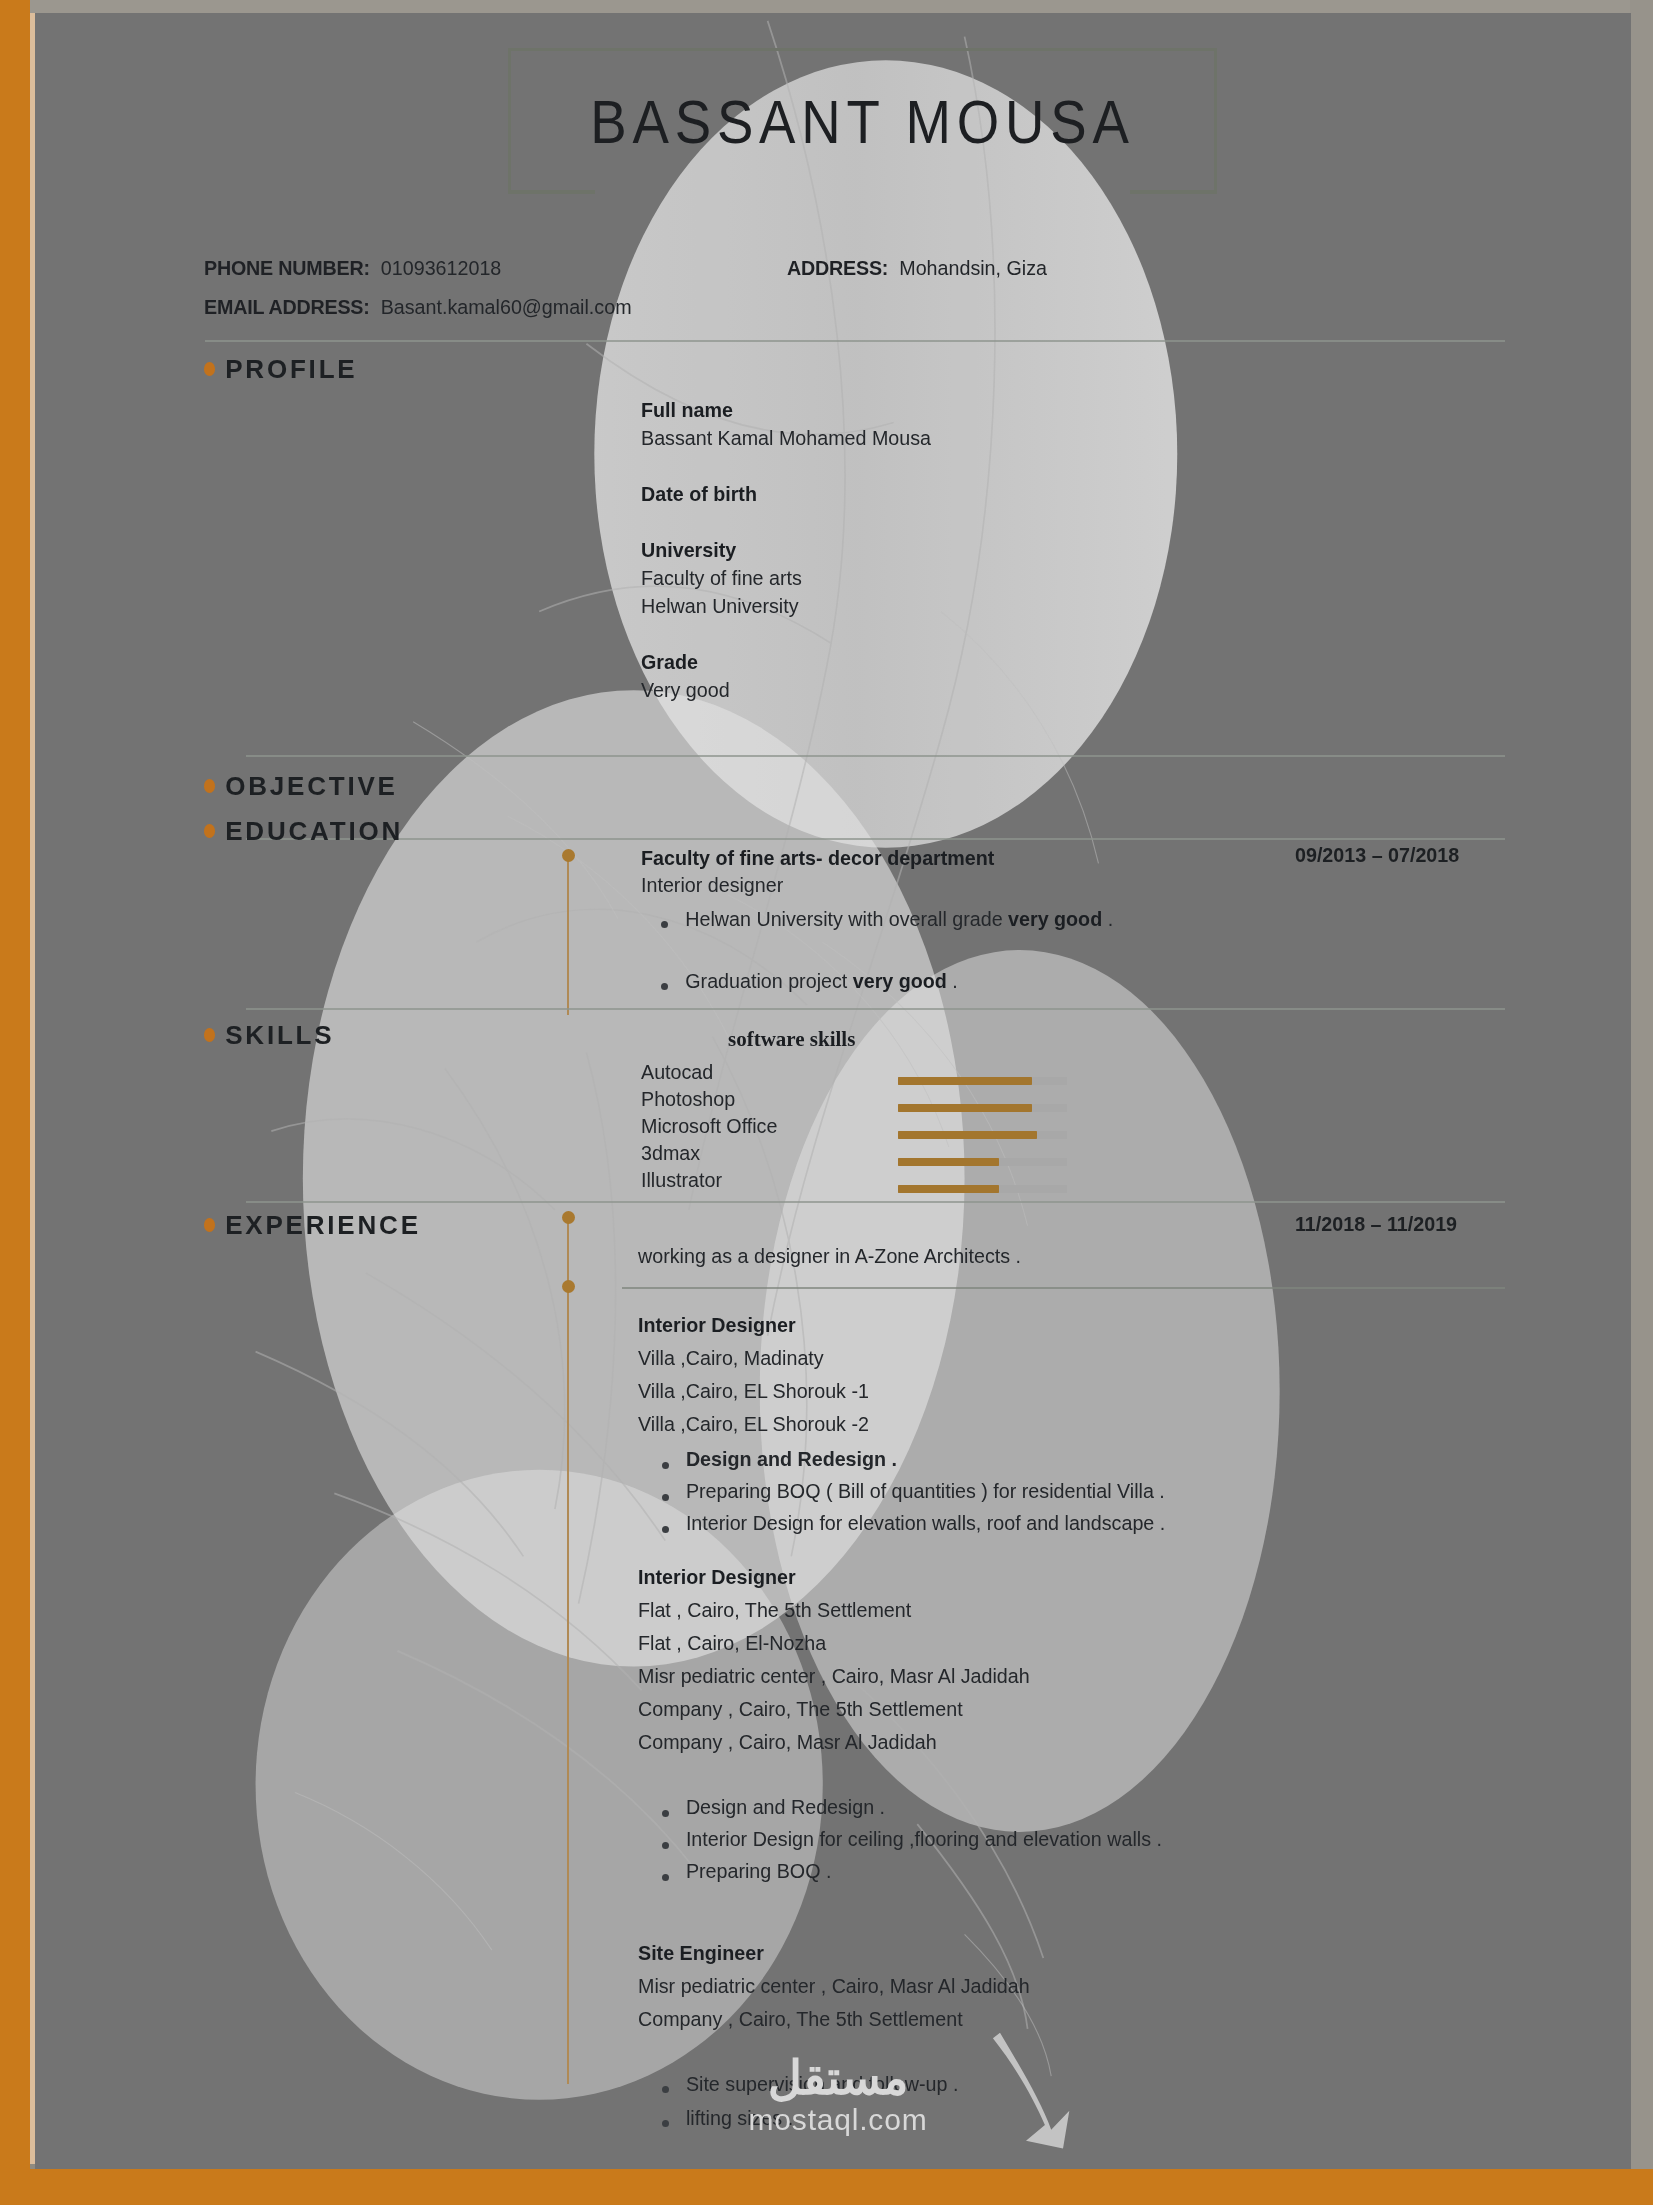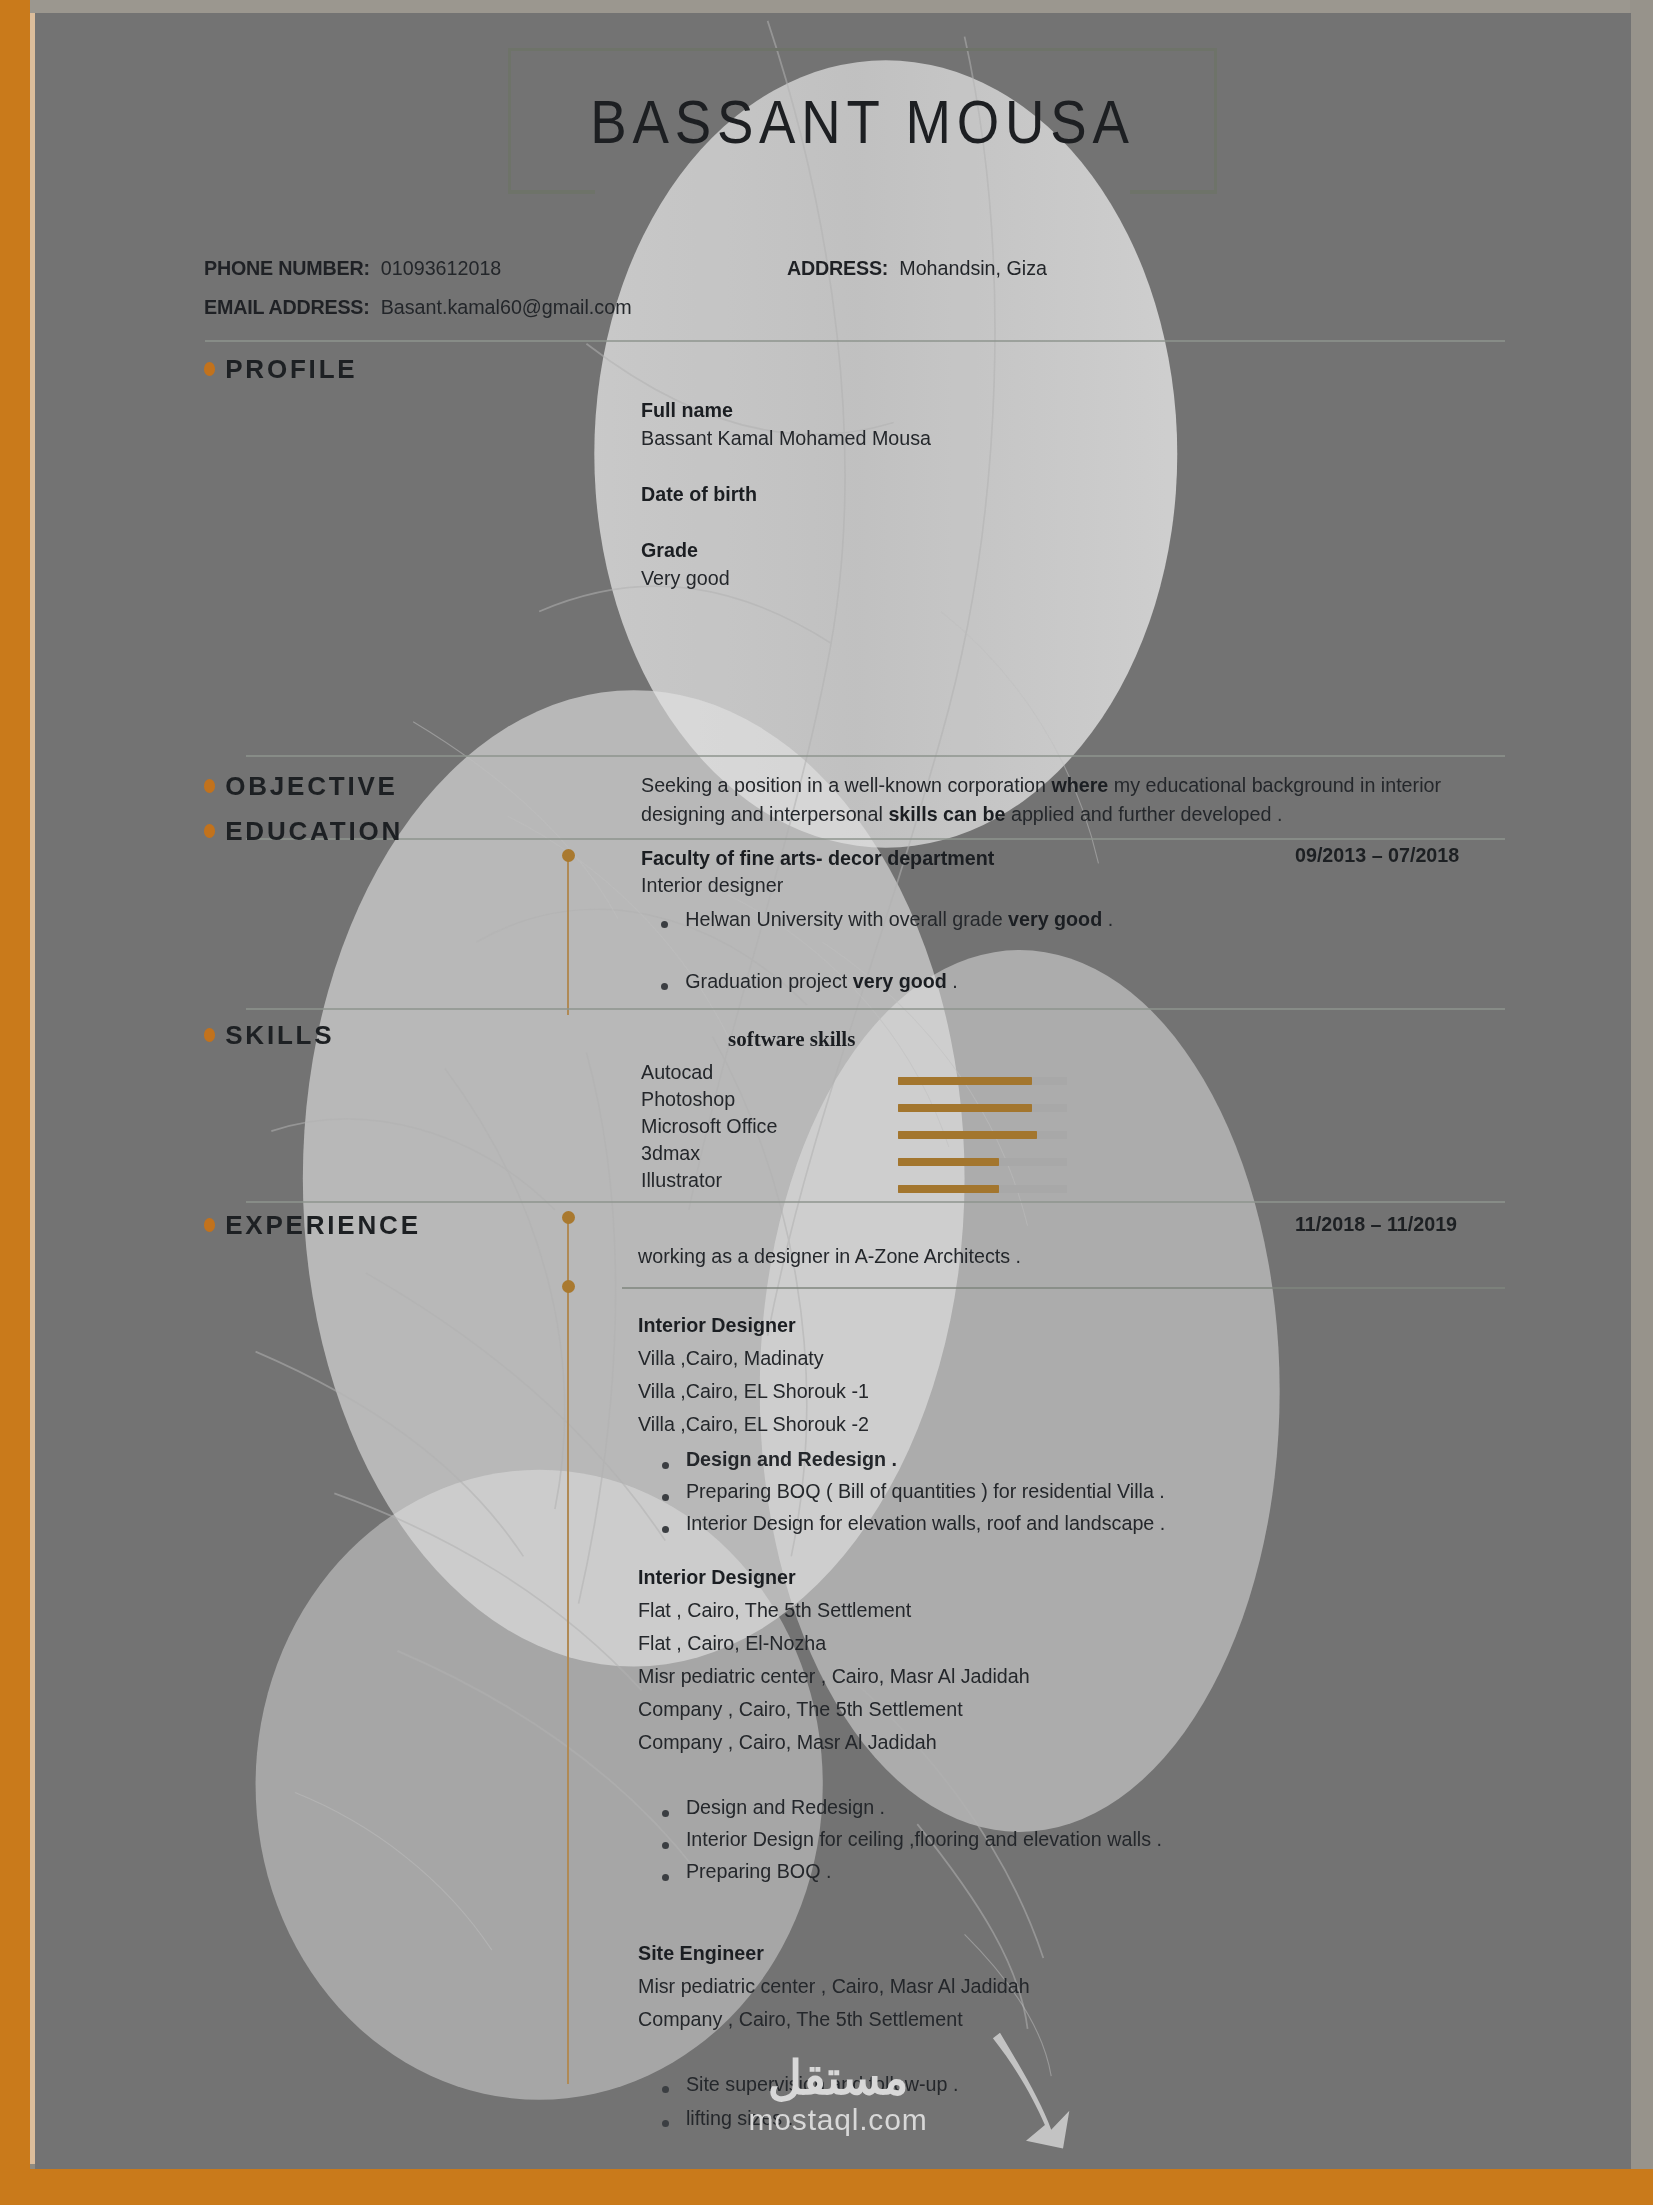--- a/index.html
+++ b/index.html
@@ -254,34 +254,35 @@
 
     <div id="profile-list">
       <div class="p-group">
         <div class="p-label">Full name</div>
         <div class="p-value">Bassant Kamal Mohamed Mousa</div>
       </div>
       <div class="p-group">
         <div class="p-label">Date of birth</div>
       </div>
       <div class="p-group">
+        <div class="p-label">University</div>
+        <div class="p-value">Faculty of fine arts</div>
+        <div class="p-value">Helwan University</div>
+      </div>
+      <div class="p-group">
         <div class="p-label">Grade</div>
         <div class="p-value">Very good</div>
       </div>
     </div>
 
     <div class="hr" style="left:211px; top:742px; width:1259px;"></div>
 
     <div class="sec-head" style="left:169px; top:758px;">
       <span class="sec-dot"></span>
       <span class="sec-title">OBJECTIVE</span>
-    </div>
-    <div class="body-txt" style="left:606px; top:758px; width:866px;">
-      <span>Seeking a position in a well-known corporation </span><span class="body-bold">where</span><span> my educational background in</span>
-      <span>interior designing and interpersonal </span><span class="body-bold">skills can be</span><span> applied and further developed .</span>
     </div>
 
     <div class="hr" style="left:211px; top:825px; width:1259px;"></div>
 
     <div class="sec-head" style="left:169px; top:803px;">
       <span class="sec-dot"></span>
       <span class="sec-title">EDUCATION</span>
     </div>
 
     <div class="tl-line" style="left:532px; top:844px; height:158px;"></div>

